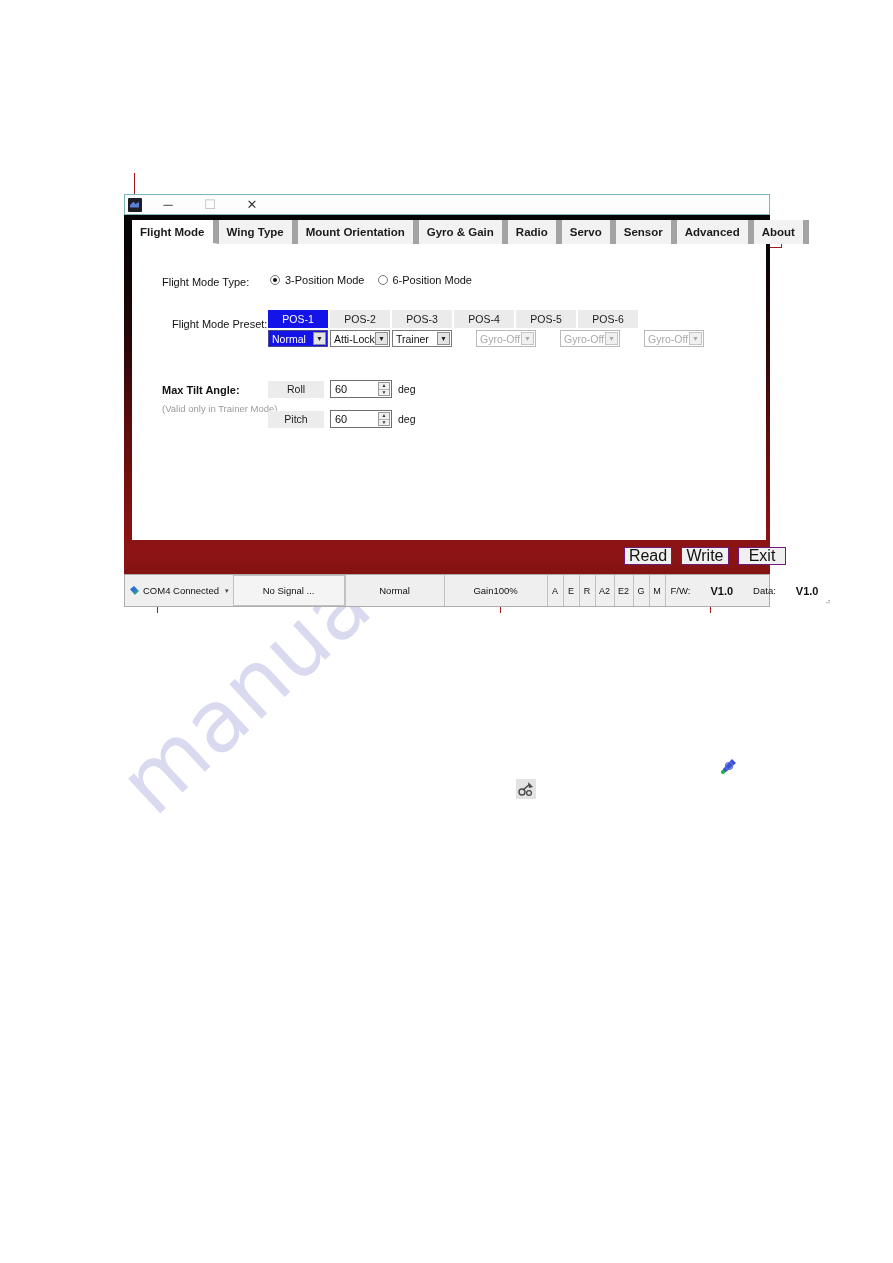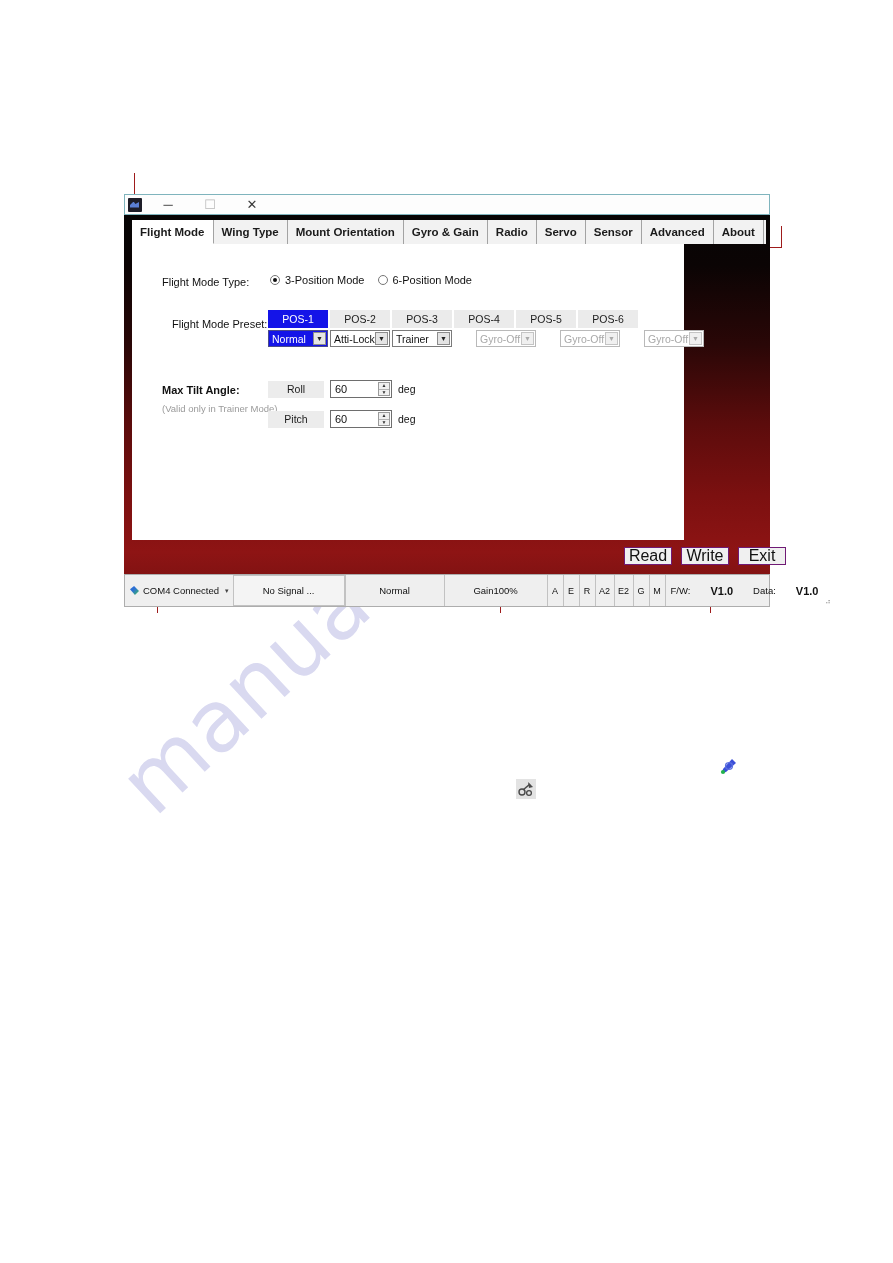--- a/index.html
+++ b/index.html
@@ -125,42 +125,42 @@
     box-sizing: border-box;
   }
   .tab {
     height: 24px;
     display: flex;
     align-items: center;
     padding: 0 8px;
     font-size: 11.5px;
     font-weight: bold;
     color: #1b1b1b;
-    border-right: 1px solid #a3a3a3;
+    border-right: 6px solid #a3a3a3;
     background: #f2f2f2;
     box-sizing: border-box;
     white-space: nowrap;
   }
   .tab.active {
     background: #ffffff;
     border-bottom: 1px solid #ffffff;
     margin-bottom: -1px;
   }
   #tab-filler {
     flex: 1 1 auto;
     background: #f2f2f2;
     height: 24px;
   }
 
   
   #content-panel {
     position: absolute;
     left: 132px;
     top: 244px;
-    width: 552px;
+    width: 634px;
     height: 296px;
     background: #ffffff;
     box-sizing: border-box;
     text-decoration: underline;
   }
 
   .form-label {
     position: absolute;
     font-size: 11px;
     color: #111111;

